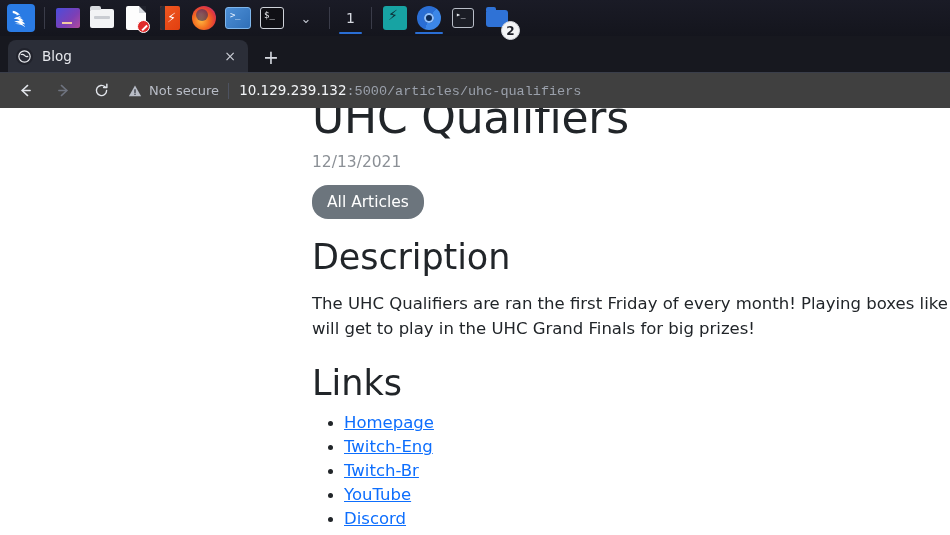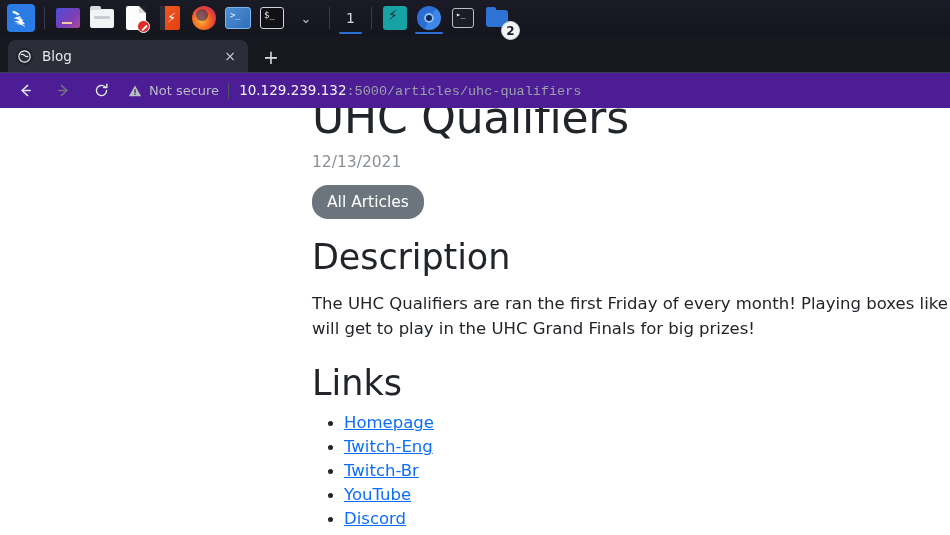--- a/index.html
+++ b/index.html
@@ -198,21 +198,21 @@
     border-radius:50%; flex:0 0 auto;
   }
   .newtab {
     position:absolute; left:258px; top:8px;
     width:26px;height:26px; color:#d7dae1; font-size:19px;
     display:flex; align-items:center; justify-content:center;
   }
 
   .toolbar {
     position:absolute; top:72px; left:0; width:950px; height:36px;
-    background:#4c1d95;
+    background:#404040;
     border-top:1px solid #3a3e4a;
     display:flex; align-items:center;
     z-index: 25;
   }
   .nav-btn {
     width:30px;height:30px; margin-left:8px;
     display:flex;align-items:center;justify-content:center;
     color:#e3e6ec; border-radius:50%;
     flex:0 0 auto;
   }

